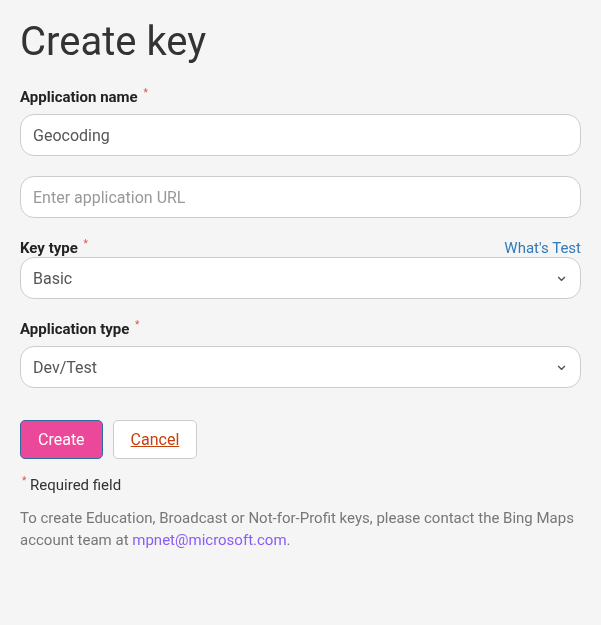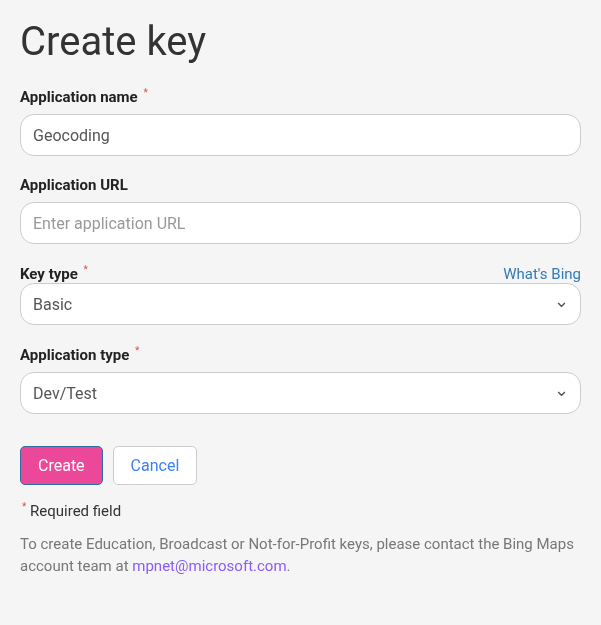--- a/index.html
+++ b/index.html
@@ -93,22 +93,23 @@
       font-family: inherit;
       line-height: 1.2;
     }
     .btn-primary {
       background: #ec4899;
       color: #fff;
       border: 1px solid #2e6da4;
     }
     .btn-default {
       background: #fff;
-      color: #3b82f6;
+      color: #c2410c;
       border: 1px solid #ccc;
+      text-decoration: underline;
     }
     .required-note {
       margin-top: 16px;
       font-size: 15px;
       color: #333;
     }
     .info-text {
       margin-top: 14px;
       font-size: 15px;
       color: #777;
@@ -126,33 +127,30 @@
 
 <div class="form-group">
   <label class="form-label">
     <span>Application name</span>
     <span class="required-asterisk">*</span>
   </label>
   <input type="text" class="form-control" value="Geocoding" style="">
 </div>
 
 <div class="form-group">
-  <label class="form-label">
-    <span>Application URL</span>
-  </label>
   <input type="text" class="form-control" placeholder="Enter application URL" style="">
 </div>
 
 <div class="form-group">
   <div class="label-row">
     <label class="form-label" style="margin-bottom:0">
       <span>Key type</span>
       <span class="required-asterisk">*</span>
     </label>
-    <a href="#" class="link">What's Bing</a>
+    <a href="#" class="link">What's Test</a>
   </div>
   <div class="select-wrap">
     <select class="form-control">
       <option>Basic</option>
     </select>
   </div>
 </div>
 
 <div class="form-group">
   <label class="form-label">

